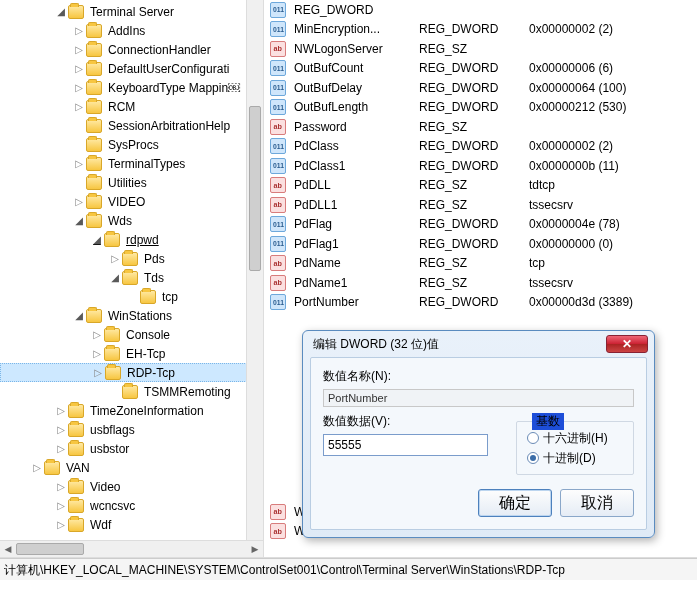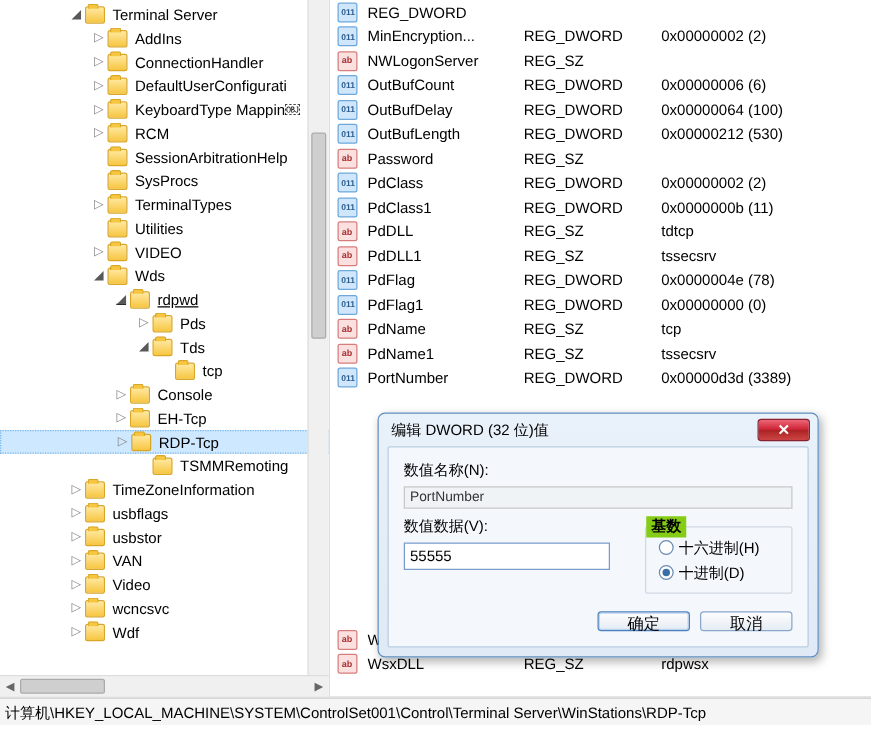--- a/index.html
+++ b/index.html
@@ -212,40 +212,39 @@
     .radix-group { flex:1; }
     .radix-box {
       border:1px solid #cfd8e3;
       border-radius:2px;
       padding:6px 10px 6px 10px;
       position:relative;
       margin-top:8px;
     }
     .radix-title {
       position:absolute;
-      top:-9px; left:0;
-      background:#84cc16;
+      top:-9px; left:15px;
+      background:#1d4ed8;
       padding:0 4px;
-      font-weight:bold;
     }
     .radio-row { display:flex; align-items:center; height:20px; gap:4px;}
     .radio {
       width:12px;height:12px;border:1px solid #6a8bb6;border-radius:50%;
       display:inline-flex;align-items:center;justify-content:center;background:#fff;
     }
     .radio.checked::after{content:"";width:6px;height:6px;background:#3b6da8;border-radius:50%;}
     .dlg-buttons {
       display:flex;justify-content:flex-end;gap:8px;margin-top:14px;
     }
     .dlg-btn {
-      width:74px;height:16px;
+      width:74px;height:28px;
       background:linear-gradient(#fdfdfd,#e5ecf5);
       border:1px solid #8aa7c9;
       border-radius:3px;
-      font-size:13px;
+      font-size:16px;
     }
     .dlg-btn.default { border-color:#4d81bd; box-shadow:0 0 0 1px #bcd5ef inset;}
   </style>
 </head>
 <body>
 
 <div class="main">
   <div class="tree-panel">
     <div class="tree" id="tree">
         <div class="tree-node" style="padding-left: 54px;">
@@ -321,20 +320,25 @@
         <div class="tree-node" style="padding-left: 108px;">
           <span class="expander open"></span>
           <span class="folder-icon"></span>
           <span class="tree-label">Tds</span>
         </div>
         <div class="tree-node" style="padding-left: 126px;">
           <span class="expander none"></span>
           <span class="folder-icon"></span>
           <span class="tree-label">tcp</span>
         </div>
+        <div class="tree-node" style="padding-left: 72px;">
+          <span class="expander open"></span>
+          <span class="folder-icon"></span>
+          <span class="tree-label">WinStations</span>
+        </div>
         <div class="tree-node" style="padding-left: 90px;">
           <span class="expander closed"></span>
           <span class="folder-icon"></span>
           <span class="tree-label">Console</span>
         </div>
         <div class="tree-node" style="padding-left: 90px;">
           <span class="expander closed"></span>
           <span class="folder-icon"></span>
           <span class="tree-label">EH-Tcp</span>
         </div>
@@ -356,21 +360,21 @@
         <div class="tree-node" style="padding-left: 54px;">
           <span class="expander closed"></span>
           <span class="folder-icon"></span>
           <span class="tree-label">usbflags</span>
         </div>
         <div class="tree-node" style="padding-left: 54px;">
           <span class="expander closed"></span>
           <span class="folder-icon"></span>
           <span class="tree-label">usbstor</span>
         </div>
-        <div class="tree-node" style="padding-left: 54px;">
+        <div class="tree-node" style="padding-left: 30px;">
           <span class="expander closed"></span>
           <span class="folder-icon"></span>
           <span class="tree-label">VAN</span>
         </div>
         <div class="tree-node" style="padding-left: 54px;">
           <span class="expander closed"></span>
           <span class="folder-icon"></span>
           <span class="tree-label">Video</span>
         </div>
         <div class="tree-node" style="padding-left: 54px;">

